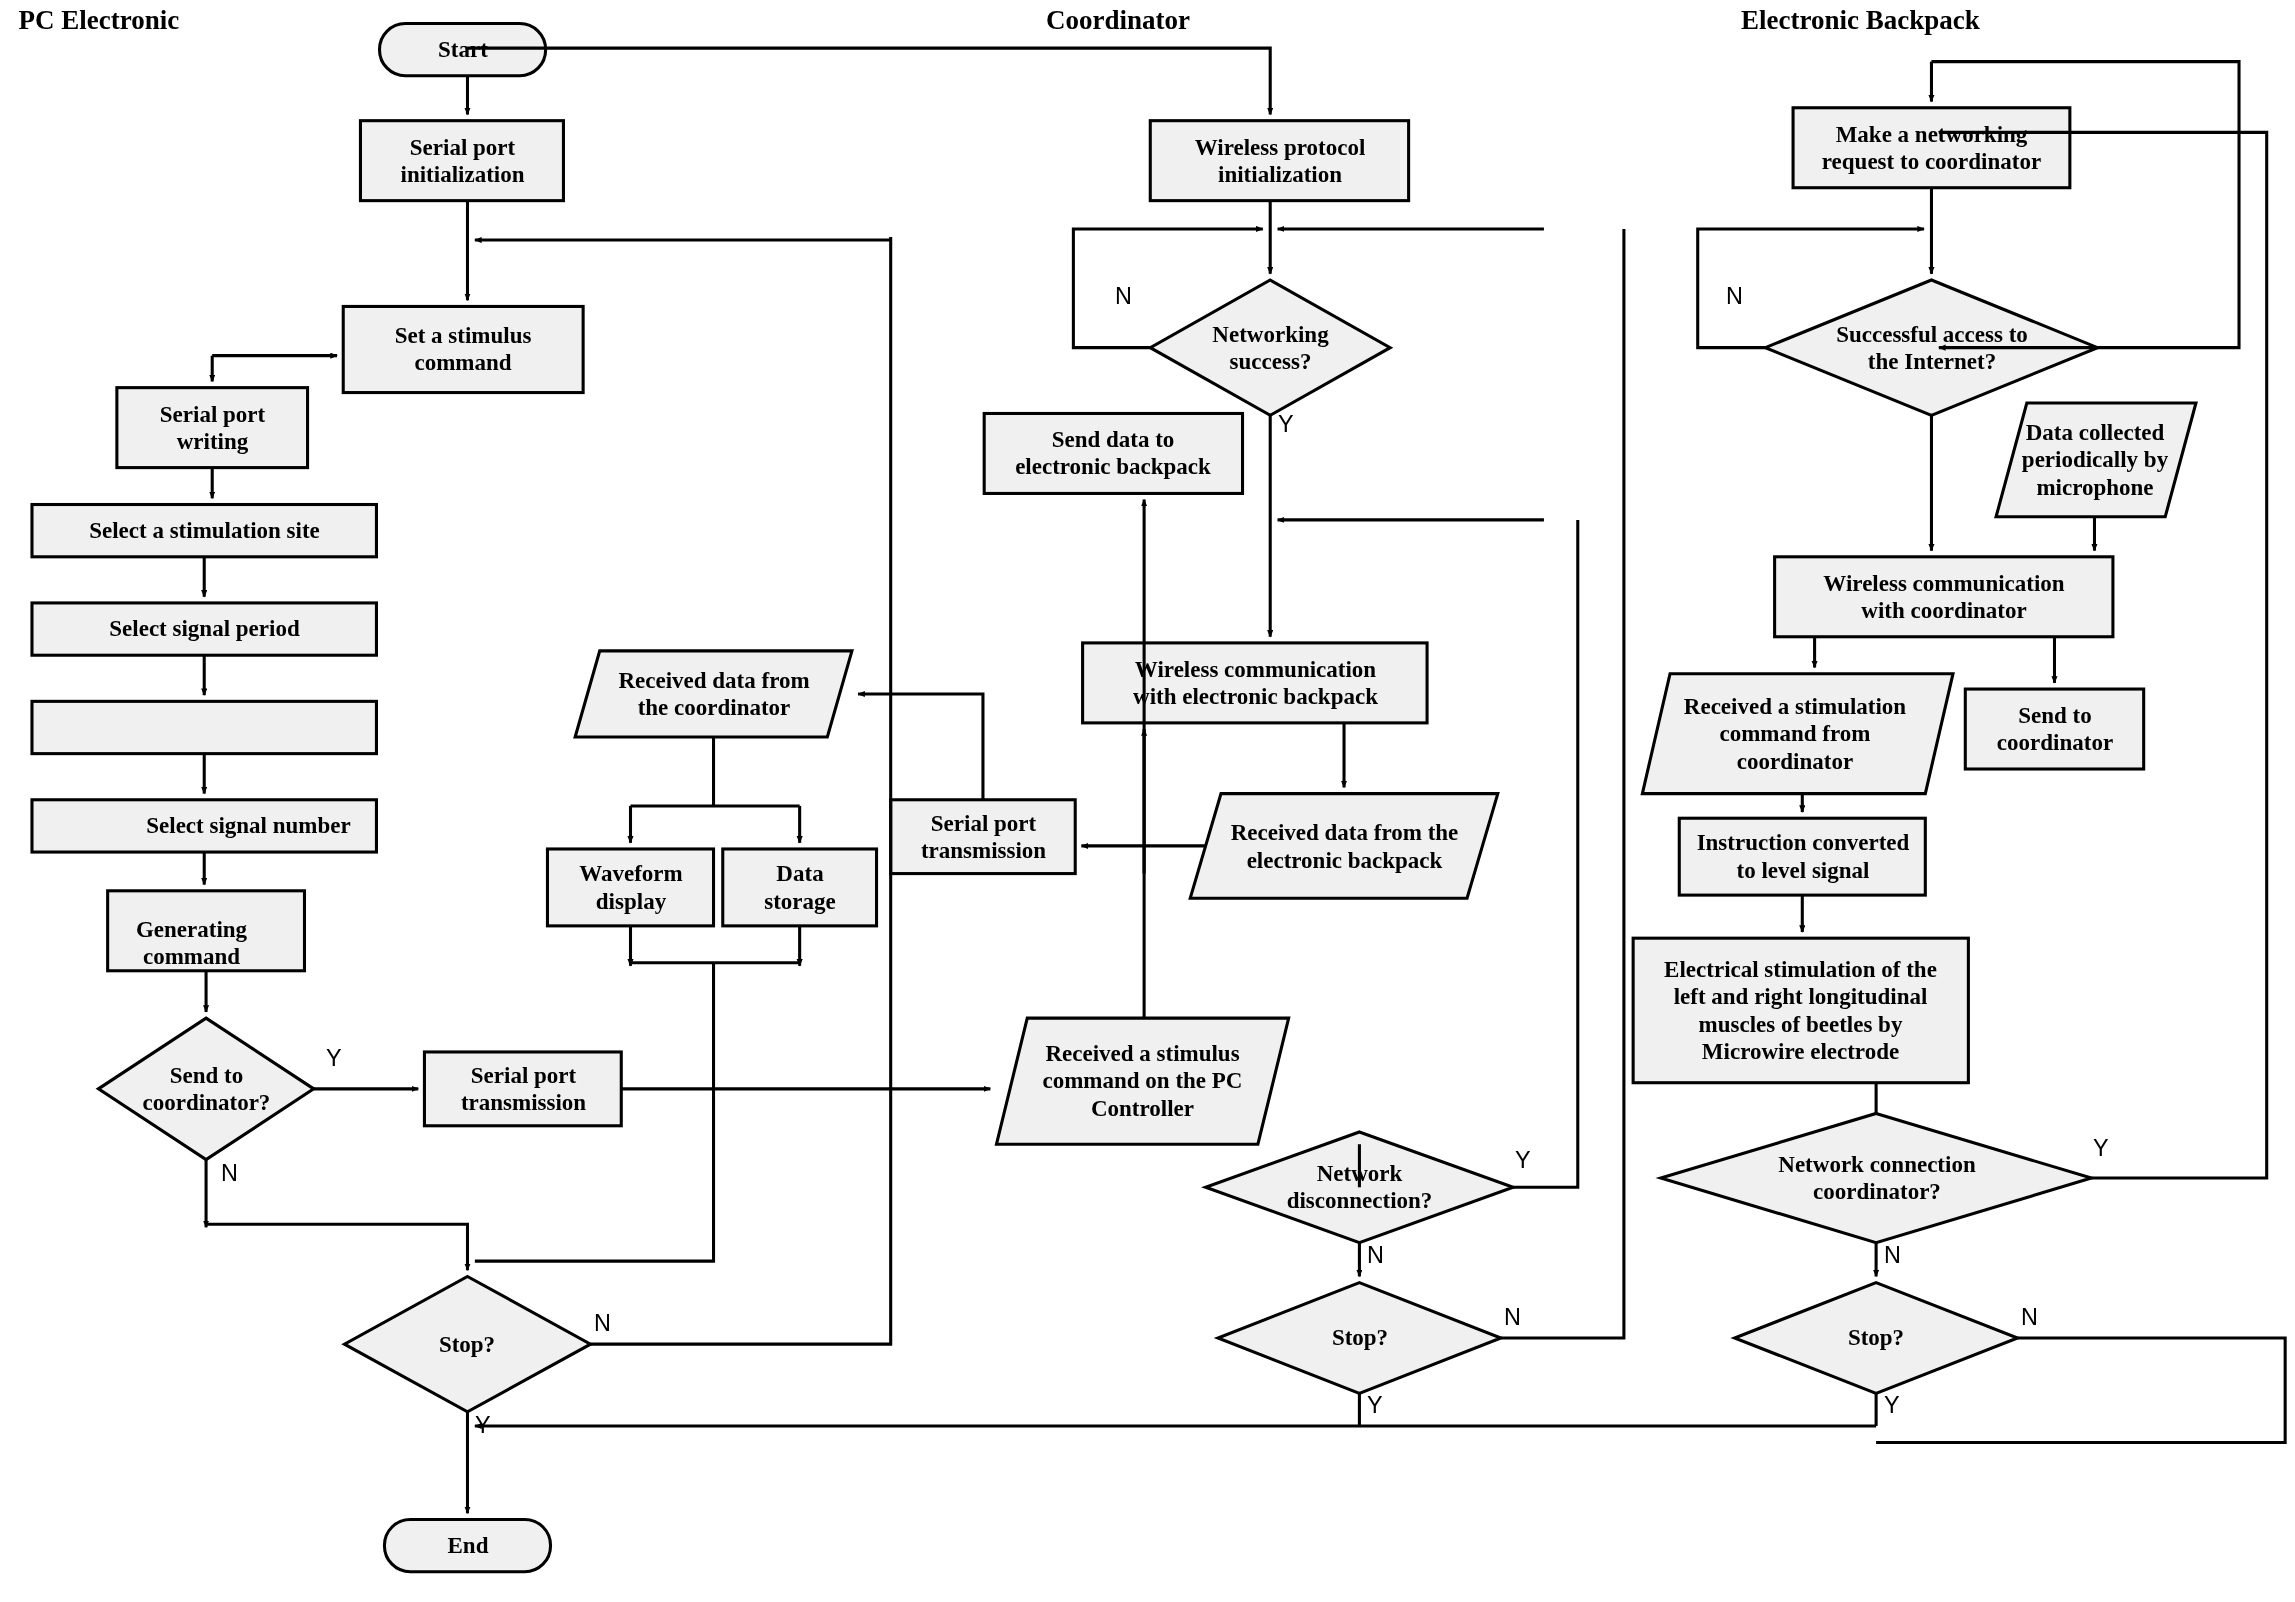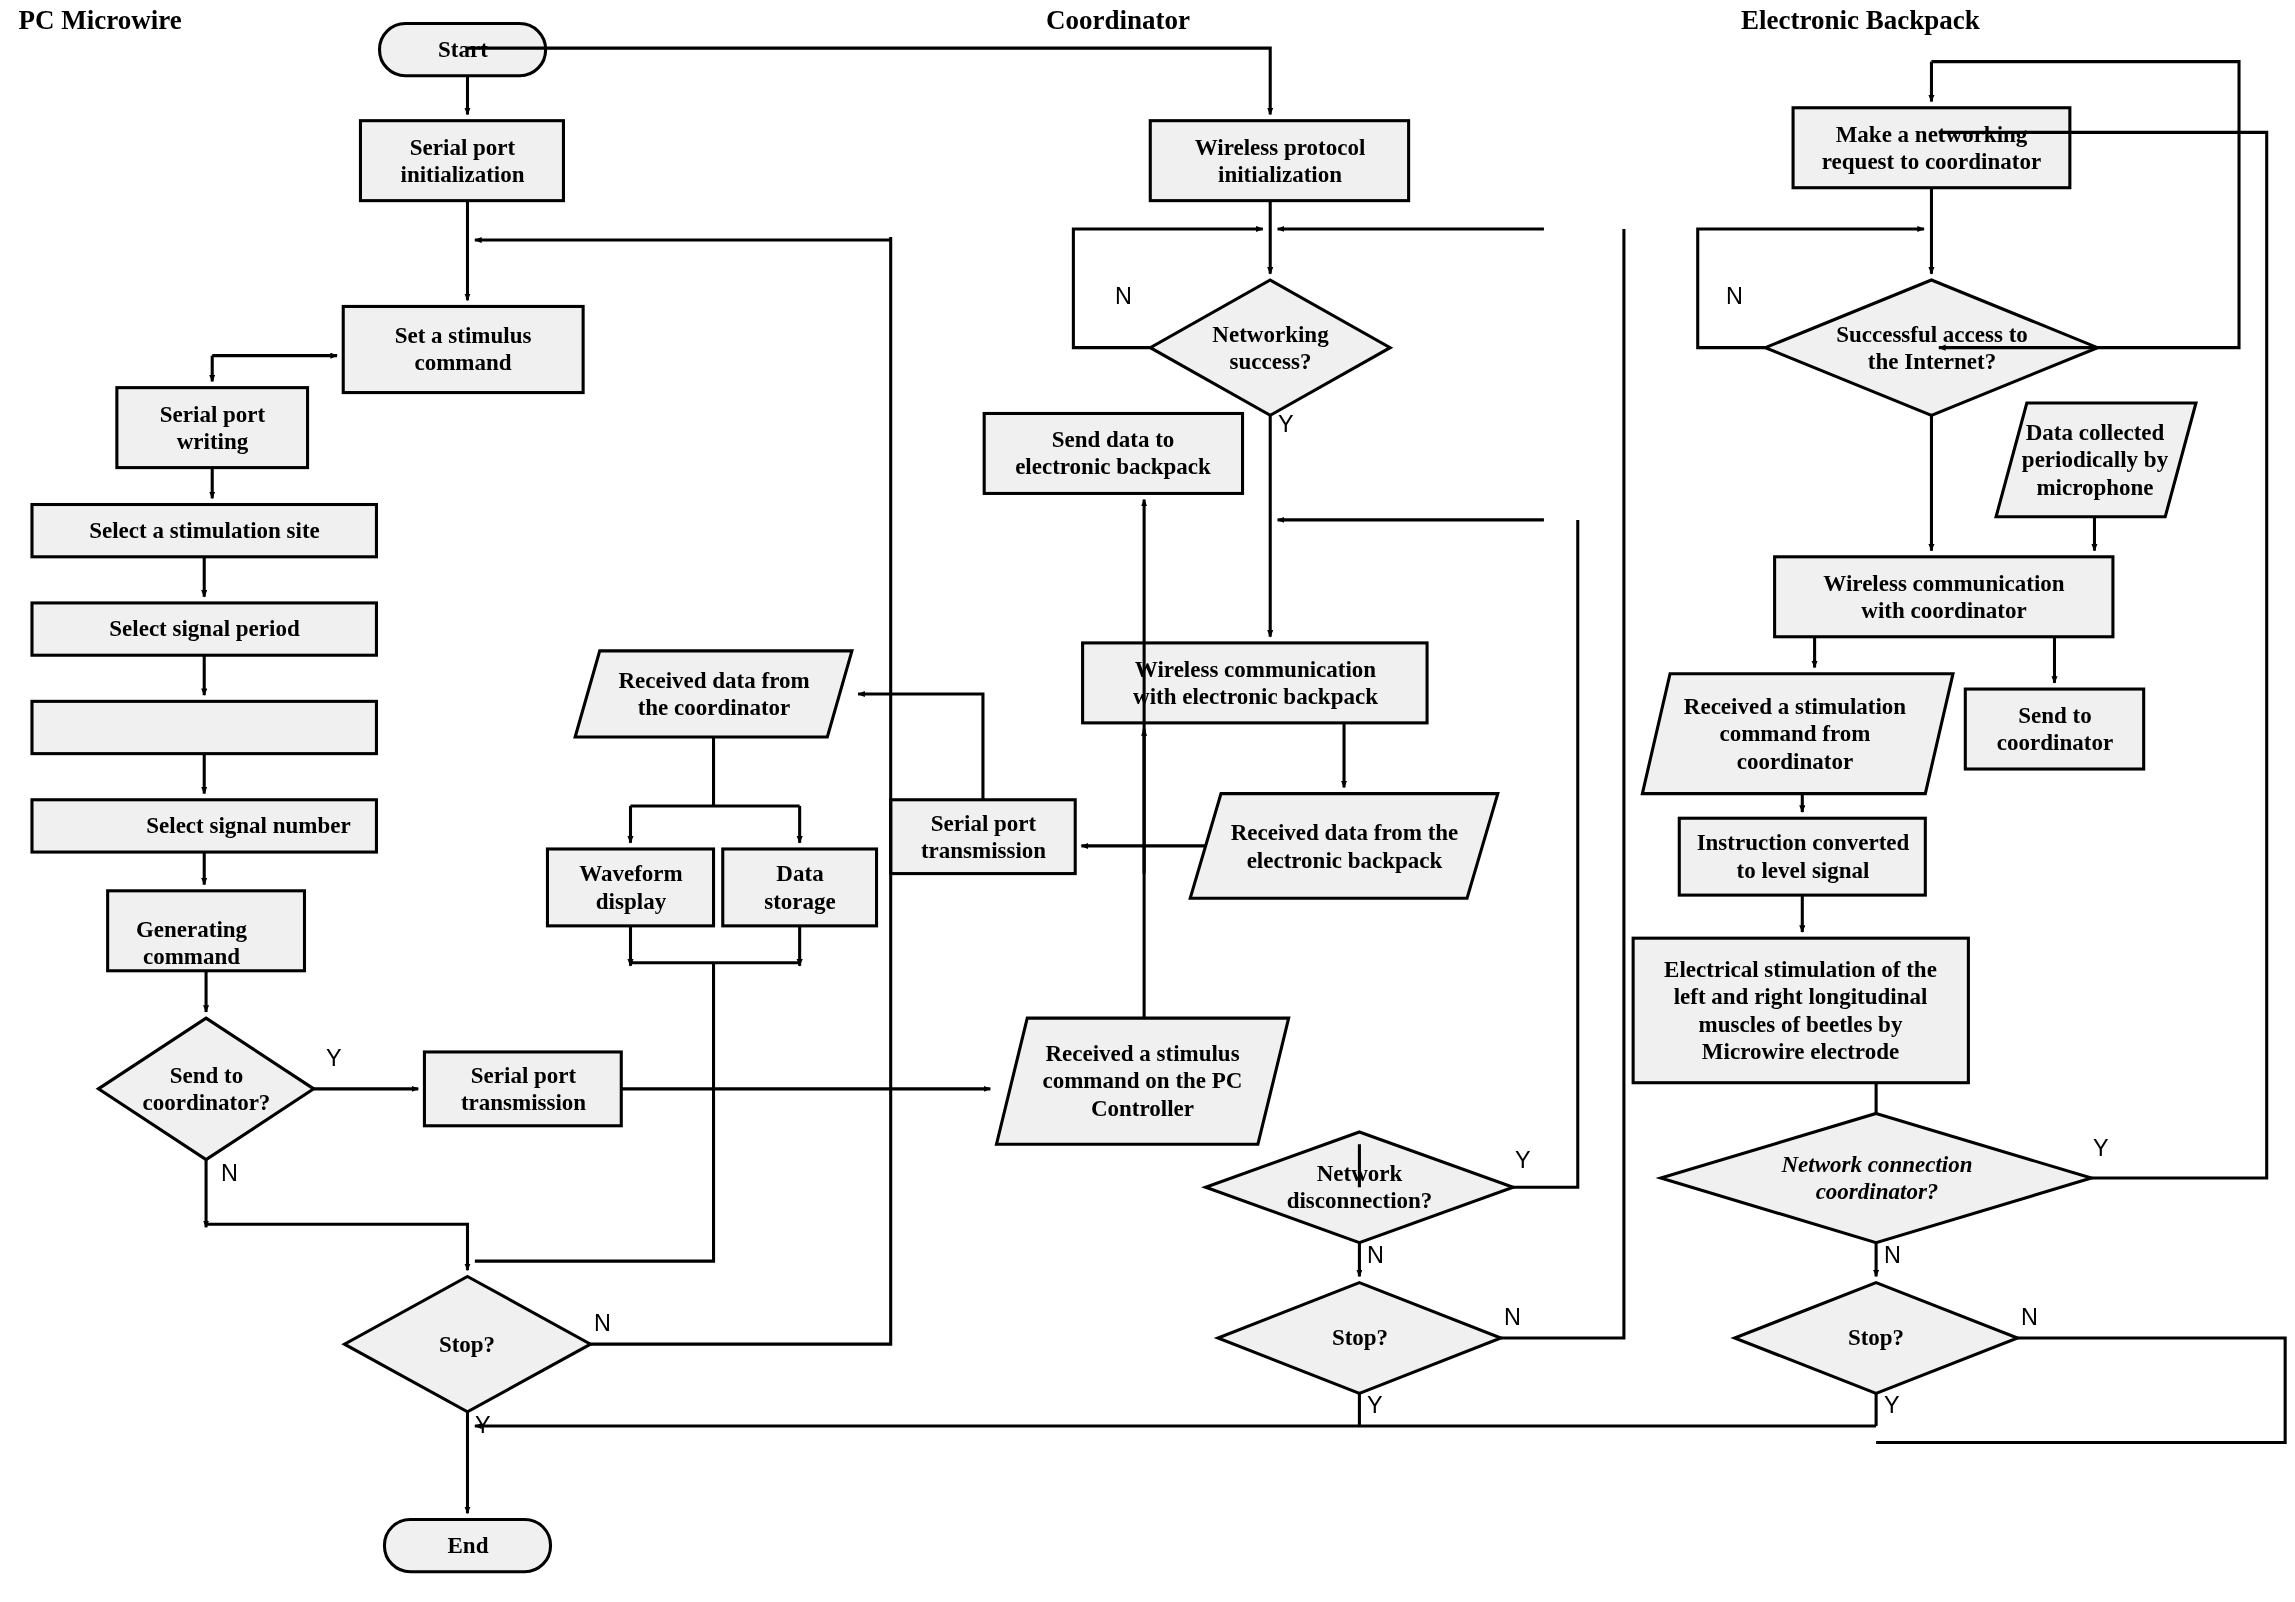--- a/index.html
+++ b/index.html
@@ -141,21 +141,21 @@
       <path d="M2930,1290 L2930,1320" marker-end="url(#ah)"></path>
       <path d="M2930,1455 L2930,1515" marker-end="url(#ah)"></path>
       <path d="M3050,1760 L3050,1810"></path>
       <path d="M3400,1915 L3685,1915 L3685,215 L3152,215"></path>
       <path d="M3050,2020 L3050,2075" marker-end="url(#ah)"></path>
       <path d="M3280,2175 L3715,2175 L3715,2345 L3050,2345"></path>
       <path d="M3050,2265 L3050,2318"></path>
     </g>
   </svg>
 
-  <div class="lbl col-title" style="left:18.5px;top:4.9px;">PC Microwire</div>
+  <div class="lbl col-title" style="left:18.5px;top:4.9px;">PC Electronic</div>
   <div class="lbl col-title" style="left:1046px;top:4.9px;">Coordinator</div>
   <div class="lbl col-title" style="left:1741px;top:4.9px;">Electronic Backpack</div>
 
   <div class="lbl" style="left:380px;top:23.4px;width:166px;height:52px;">
       <span class="node-text">Start</span>
     </div>
   <div class="lbl" style="left:361px;top:121px;width:203px;height:80px;">
       <span class="node-text">
         <div style="width: 100%;">
           <div>Serial port</div>
@@ -375,21 +375,21 @@
         <div style="width: 100%;">
           <div>Electrical stimulation of the</div>
           <div>left and right longitudinal</div>
           <div>muscles of beetles by</div>
           <div>Microwire electrode</div>
         </div>
       </span>
     </div>
   <div class="lbl" style="left:1757px;top:1135px;width:240px;height:86px;">
       <span class="node-text">
-        <div style="width: 100%; font-style: italic;">
+        <div style="width: 100%;">
           <div>Network connection</div>
           <div>coordinator?</div>
         </div>
       </span>
     </div>
   <div class="lbl" style="left:1790px;top:1307px;width:172px;height:62px;">
       <span class="node-text">Stop?</span>
     </div>
 
   <div class="yn" style="left:326px;top:1045px;">Y</div>

